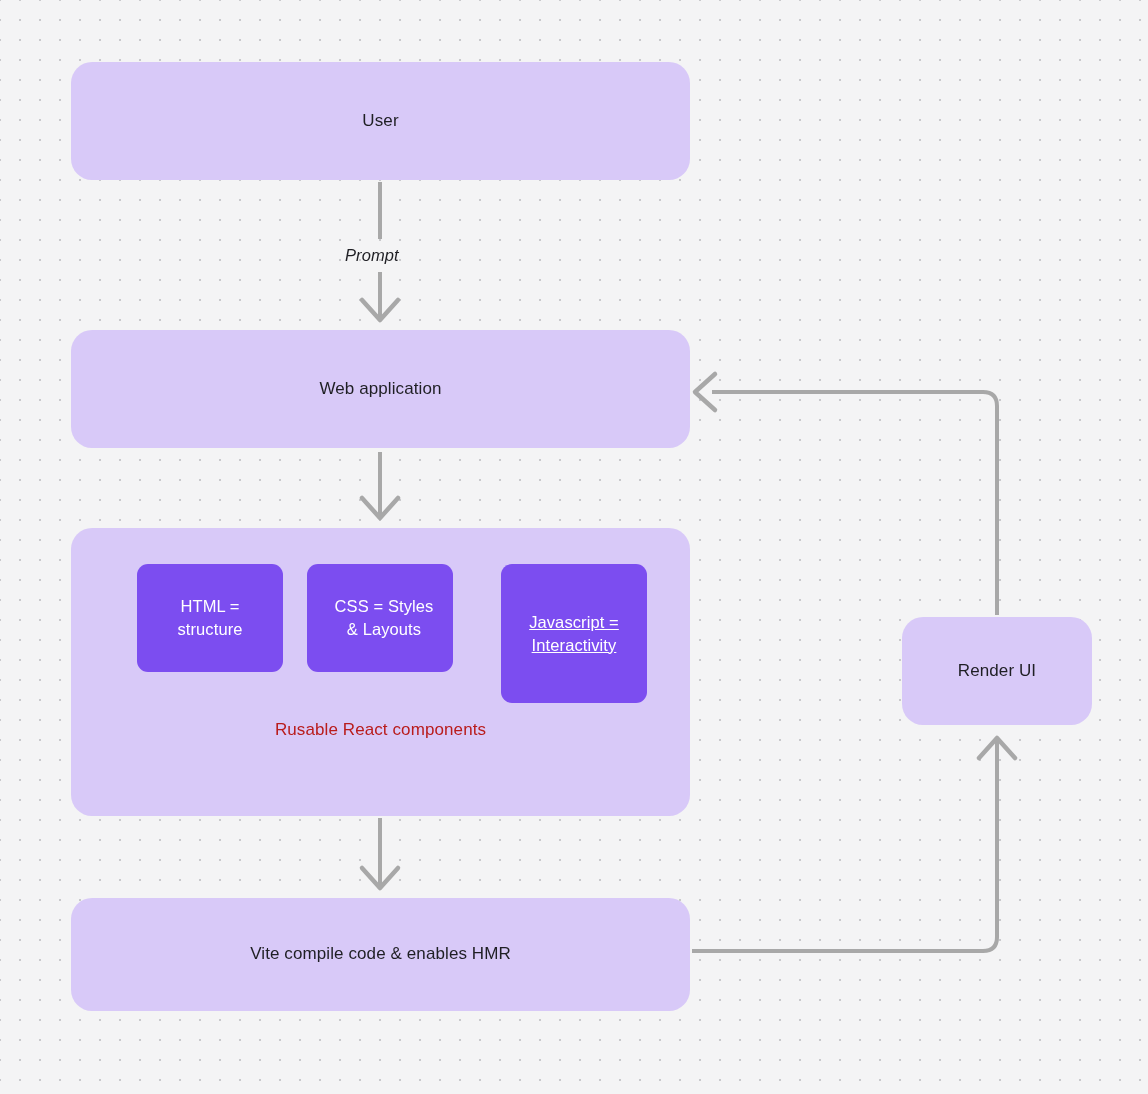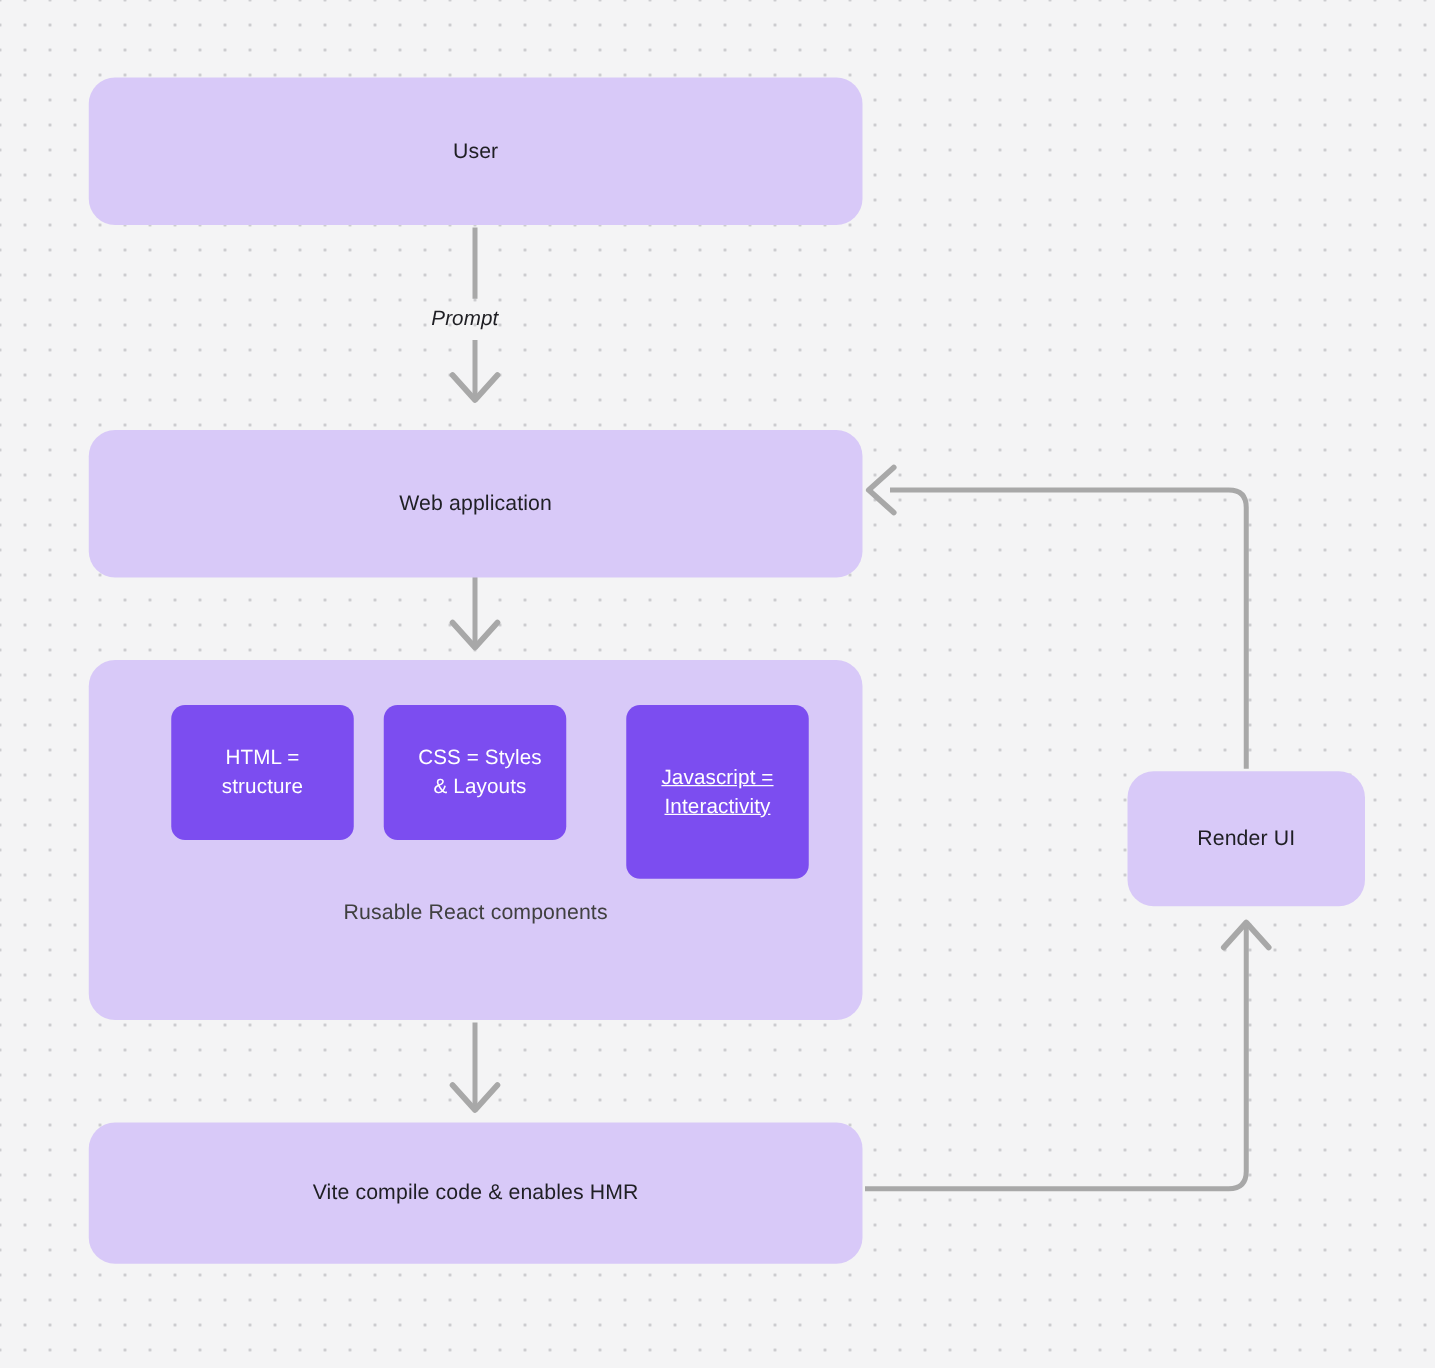--- a/index.html
+++ b/index.html
@@ -60,21 +60,21 @@
     letter-spacing: 0.1px;
     padding: 0 8px;
     user-select: none;
   }
 
   .container-caption {
     position: absolute;
     width: 100%;
     text-align: center;
     font-size: 17px;
-    color: #404040;
+    color: #b91c1c;
     letter-spacing: 0.1px;
     user-select: none;
   }
 
   .edge-label {
     position: absolute;
     font-size: 16.5px;
     color: #1f1f24;
     letter-spacing: 0.1px;
     background: transparent;
@@ -142,21 +142,21 @@
   </svg>
 
   <div class="node" style="left:71px; top:62px; width:619px; height:118px;">
     <span>User</span>
   </div>
 
   <div class="edge-label" style="left:345px; top:246px;">
     <span>Prompt</span>
   </div>
 
-  <div class="node" style="left:71px; top:344px; width:619px; height:118px;">
+  <div class="node" style="left:71px; top:330px; width:619px; height:118px;">
     <span>Web application</span>
   </div>
 
   <div class="node container" style="left:71px; top:528px; width:619px; height:288px;">
 
     <div class="chip" style="left:66px; top:36px; width:146px; height:108px;justify-content:center;">
       <span>
         <span>HTML =</span><br>
         <span>structure</span>
       </span>

